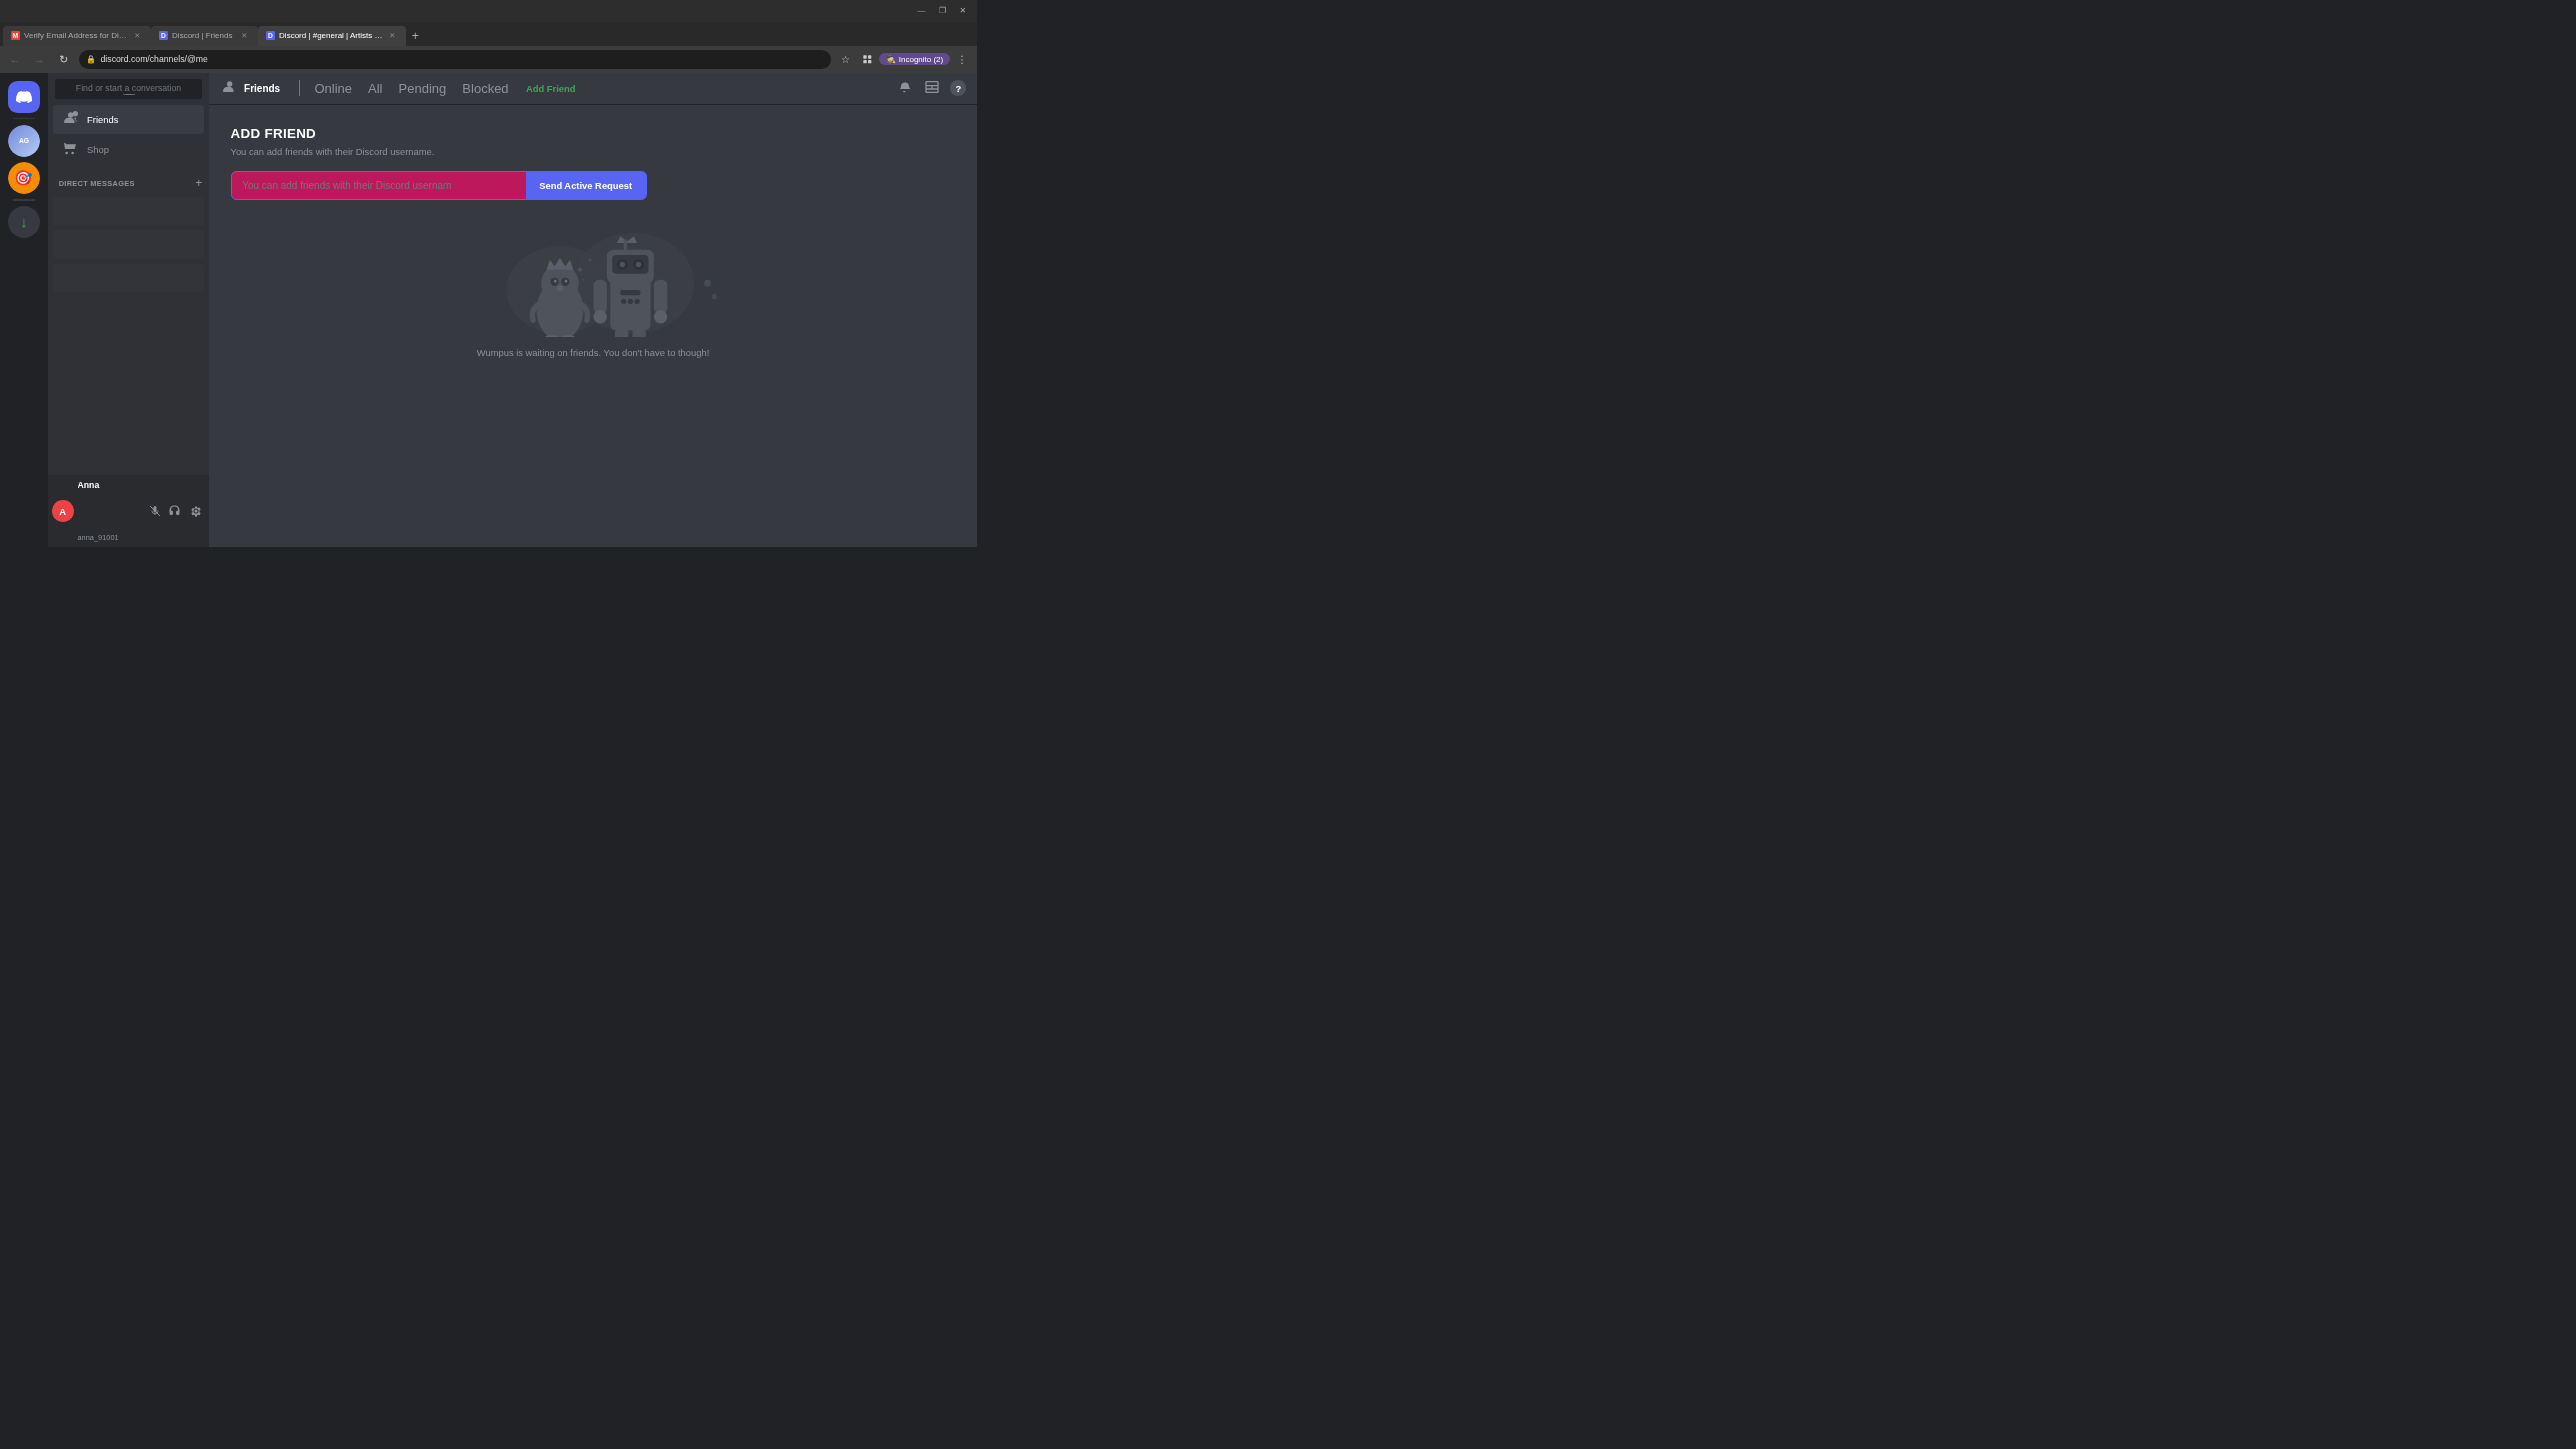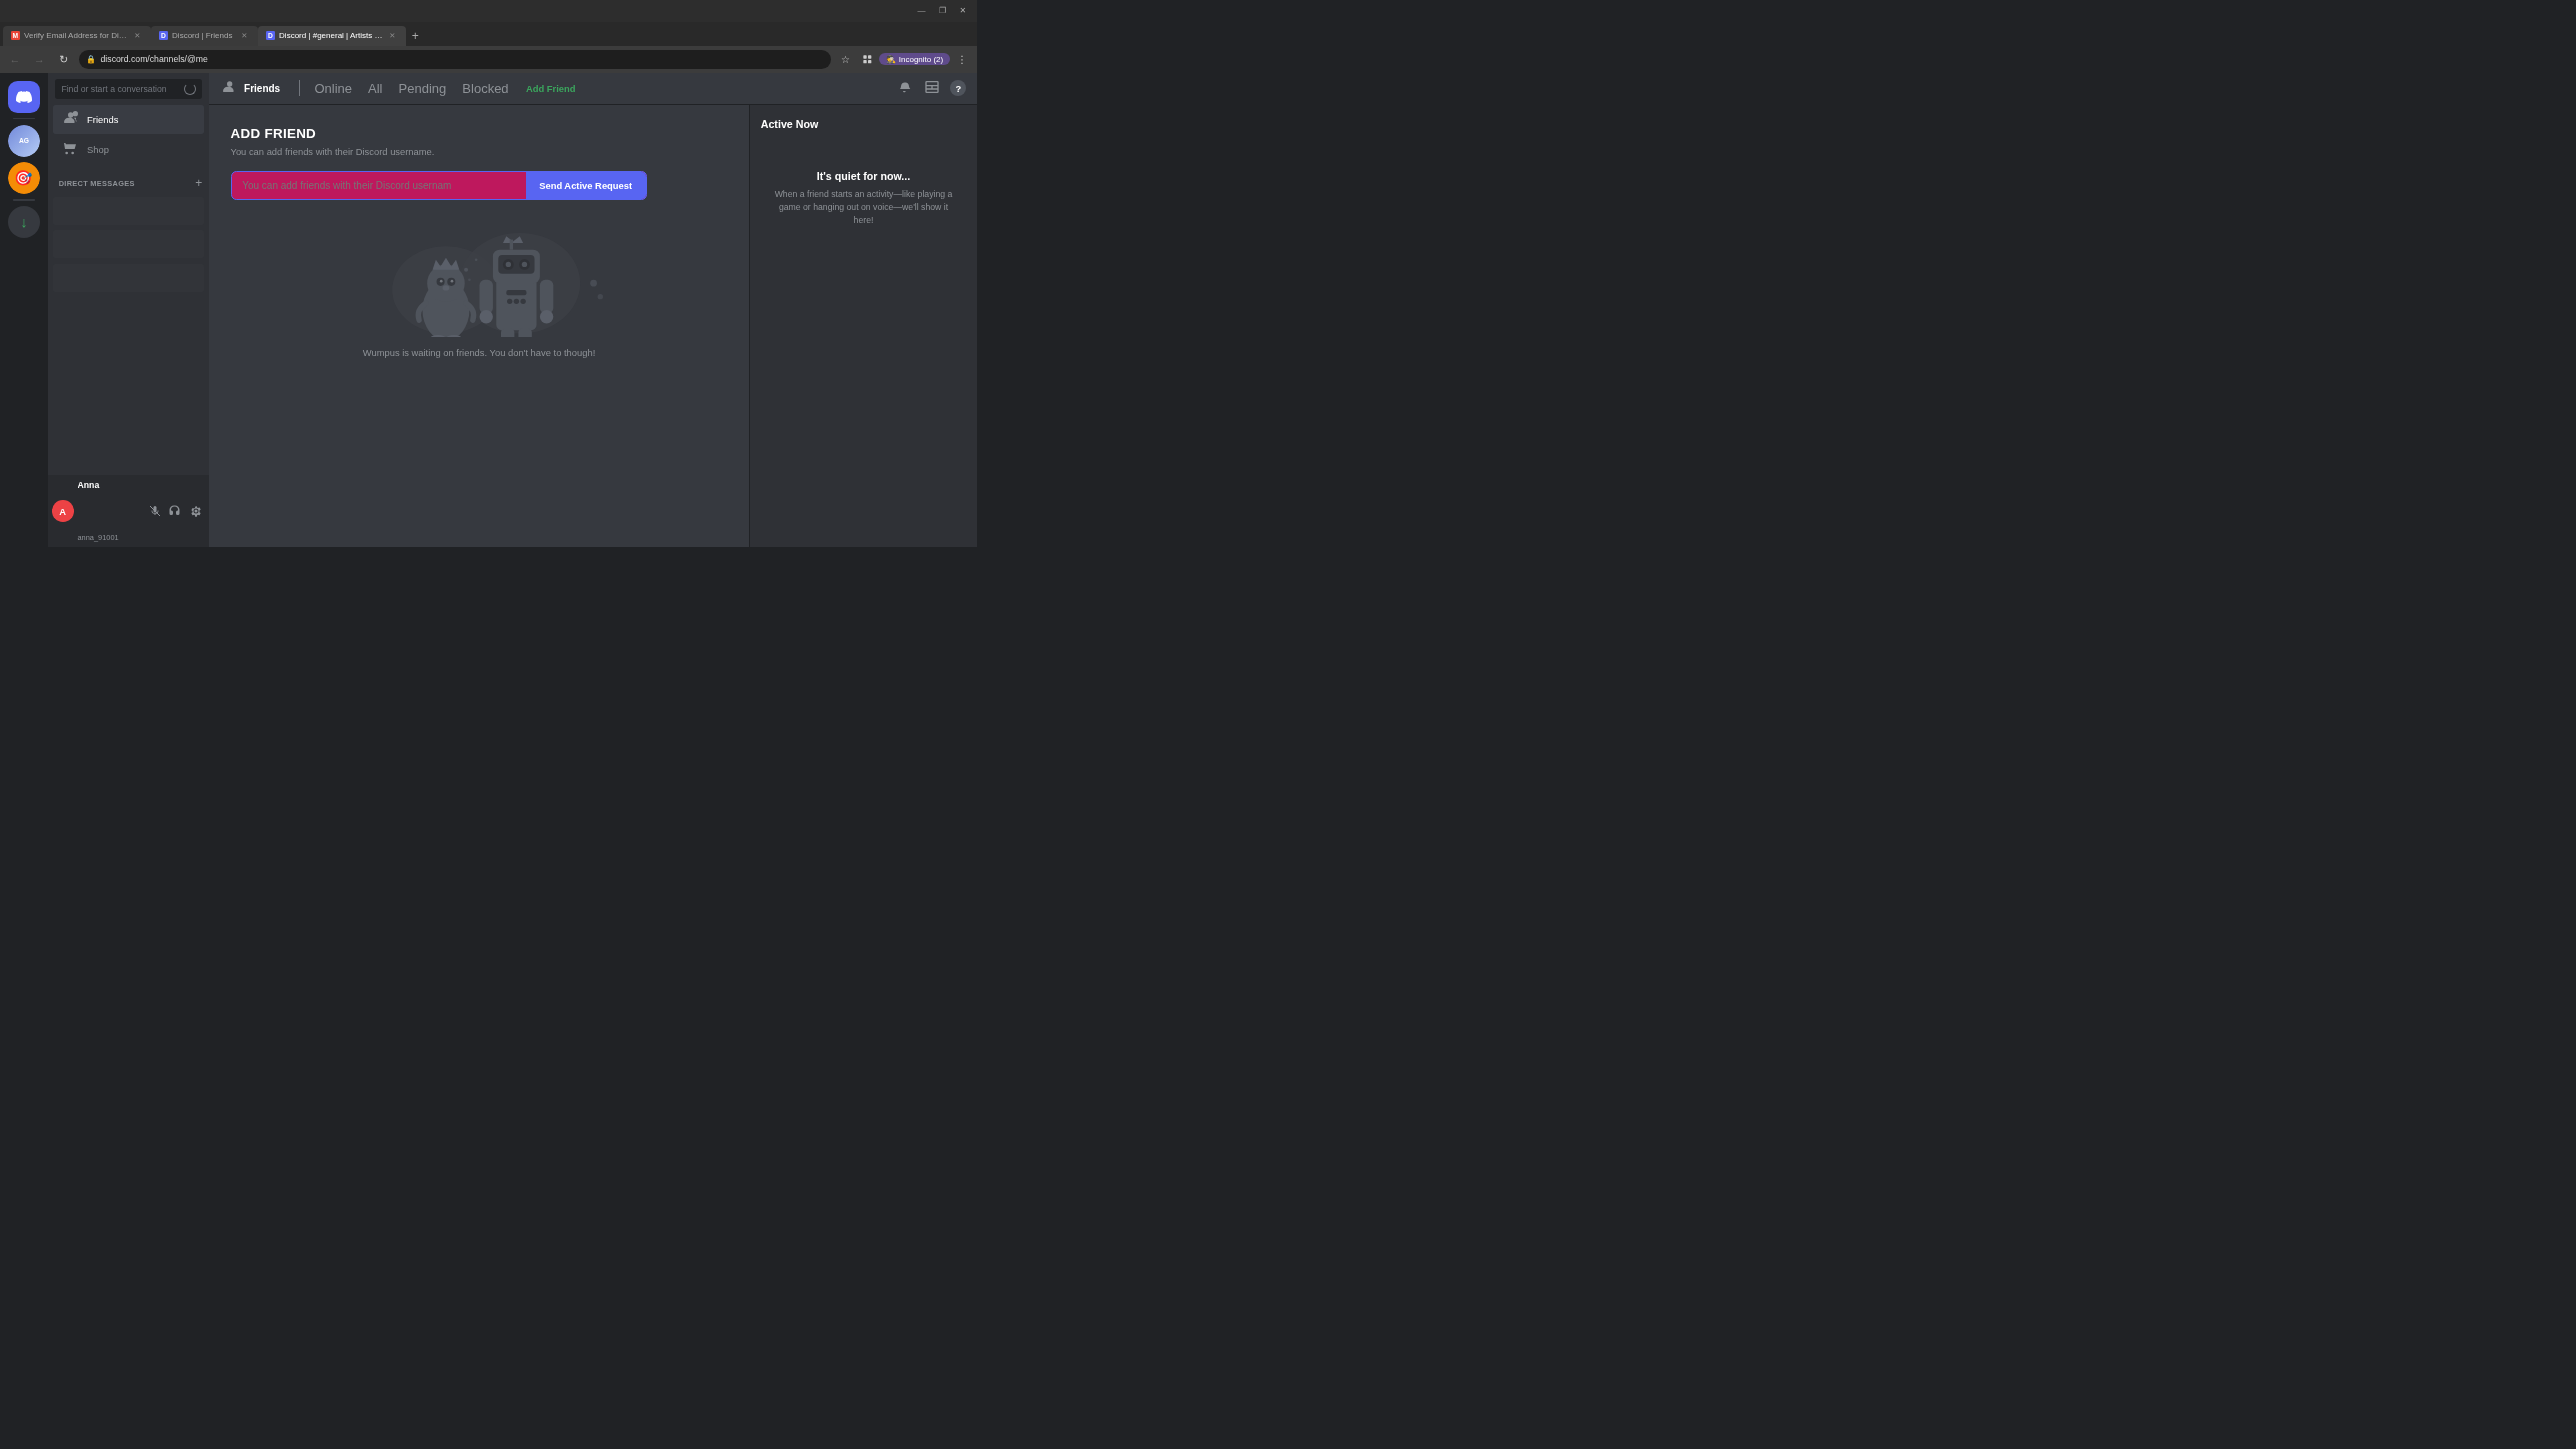--- a/index.html
+++ b/index.html
@@ -681,21 +681,21 @@
       </div>
     </div>
 
     <div class="server-separator"></div>
 
     <div class="server-icon" style="background:#36393f; color:#3ba55d; font-size:14.8px;">↓</div>
   </div>
 
   <div class="dm-sidebar">
     <div class="dm-search">
-      <div class="dm-search-input" style="display:flex;align-items:center;justify-content:space-between;">
+      <div class="dm-search-input" style="display:flex;align-items:center;justify-content:space-between;flex-direction:column;">
         <span style="color:#72767d;font-size:8.7px;">Find or start a conversation</span>
         <span style="width:12px;height:12px;border-radius:50%;border:1.3px solid #72767d;border-top-color:transparent;display:inline-block;"></span>
       </div>
     </div>
 
     <div class="dm-nav-items">
       <div class="dm-nav-item active">
         <div class="dm-nav-icon" style="background:transparent;">
           <svg width="16" height="16" viewBox="0 0 24 24" fill="#8e9297">
             <path d="M13 10a4 4 0 1 0 0-8 4 4 0 0 0 0 8zm-9 8a1 1 0 0 1-1-1 7 7 0 0 1 7-7h2a7 7 0 0 1 7 7 1 1 0 0 1-1 1H4zm16-10a4 4 0 1 0 0-8 4 4 0 0 0 0 8zm1 2h-2a4.99 4.99 0 0 1-2-.41V9.59A6.99 6.99 0 0 1 21 16a1 1 0 0 0 1-1 1 1 0 0 0-1-1z"></path>
@@ -861,24 +861,17 @@
             <circle cx="170" cy="80" r="3" fill="#5a5f69" opacity="0.6"></circle>
             <circle cx="185" cy="65" r="2" fill="#5a5f69" opacity="0.5"></circle>
             <circle cx="175" cy="95" r="2" fill="#5a5f69" opacity="0.4"></circle>
             <circle cx="360" cy="100" r="5" fill="#5a5f69" opacity="0.5"></circle>
             <circle cx="370" cy="120" r="4" fill="#5a5f69" opacity="0.4"></circle>
           </svg>
           <p class="wumpus-caption">Wumpus is waiting on friends. You don't have to though!</p>
         </div>
       </div>
 
-      <div class="active-now-panel">
-        <div class="active-now-title">Active Now</div>
-        <div class="quiet-container">
-          <div class="quiet-title">It's quiet for now...</div>
-          <div class="quiet-desc">When a friend starts an activity—like playing a game or hanging out on voice—we'll show it here!</div>
-        </div>
-      </div>
 
     </div>
   </div>
 </div>
 
 
 </body></html>

